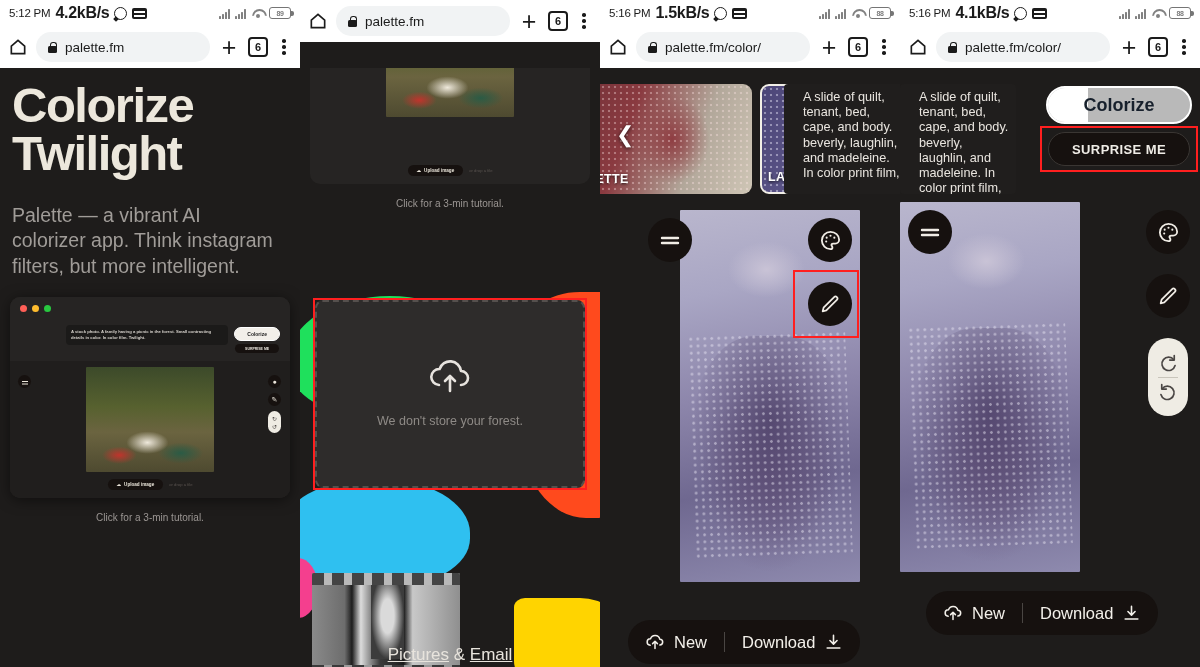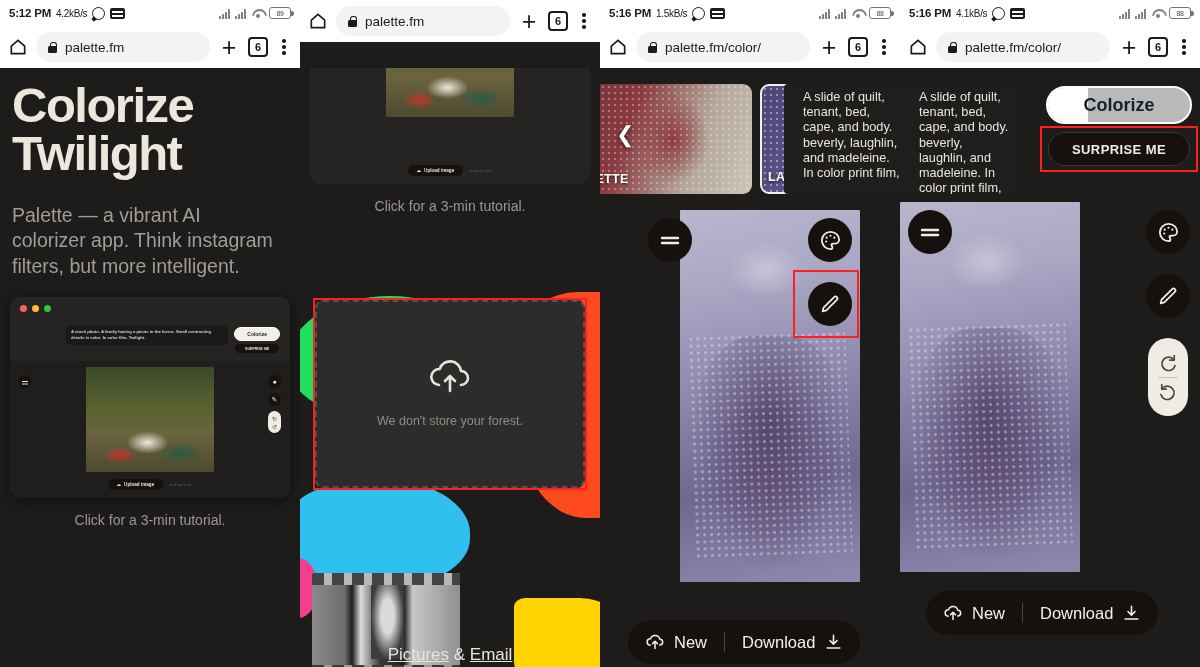--- a/index.html
+++ b/index.html
@@ -6,22 +6,22 @@
   html,body { width:1200px; height:667px; overflow:hidden; background:#000; }
   body { font-family:"Liberation Sans", sans-serif; }
 
   .screens { display:flex; width:1200px; height:667px; }
   .panel { width:300px; height:667px; position:relative; overflow:hidden; background:#1e1c1b; }
 
   
   .statusbar{height:26px;background:#fff;color:#1b1b1b;display:flex;align-items:center;
     padding:0 9px;font-size:11.5px;font-weight:700;position:relative;}
   .sb-left{display:flex;align-items:center;gap:5px;}
-  .sb-time{font-size:11.5px;font-weight:700;letter-spacing:-.2px;}
-  .sb-net{font-size:10px;font-weight:400;letter-spacing:-.3px;}
+  .sb-time{font-size:11.5px;font-weight:400;letter-spacing:-.2px;}
+  .sb-net{font-size:16px;font-weight:700;letter-spacing:-.3px;}
   .sb-wa{width:13px;height:13px;border:1.6px solid #1b1b1b;border-radius:50%;position:relative;display:inline-block;}
   .sb-wa:after{content:"";position:absolute;width:4px;height:4px;background:#1b1b1b;
     left:-1px;bottom:-2px;transform:rotate(45deg);}
   .sb-kb{width:15px;height:11px;background:#1b1b1b;border-radius:2px;position:relative;}
   .sb-kb:after{content:"";position:absolute;left:2px;top:3px;width:11px;height:2px;background:#fff;box-shadow:0 4px 0 #fff;}
   .sb-right{margin-left:auto;display:flex;align-items:center;gap:5px;}
   .bars{display:flex;align-items:flex-end;gap:1px;height:11px;opacity:.55;}
   .bars i{width:2px;background:#1b1b1b;display:block;border-radius:.5px;}
   .bars i:nth-child(1){height:3px}.bars i:nth-child(2){height:5px}
   .bars i:nth-child(3){height:7px}.bars i:nth-child(4){height:10px}
@@ -81,21 +81,21 @@
   .mock-left i{width:6px;height:1px;background:#ece7dc;box-shadow:0 2.5px 0 #ece7dc;display:block;}
   .mock-right{position:absolute;right:9px;top:14px;display:flex;flex-direction:column;gap:5px;align-items:center;}
   .mrbtn{width:13px;height:13px;border-radius:50%;background:#16110f;display:flex;align-items:center;
     justify-content:center;color:#ece7dc;font-size:7px;}
   .mrpill{width:13px;height:22px;border-radius:7px;background:#efece4;display:flex;flex-direction:column;
     align-items:center;justify-content:center;gap:1px;color:#4a4644;font-size:6px;}
   .mock-upload{display:flex;align-items:center;justify-content:center;gap:6px;padding-top:7px;}
   .mock-upl-btn{background:#16110f;color:#ece7dc;border-radius:8px;font-size:4.6px;font-weight:700;
     padding:3px 9px;display:flex;align-items:center;gap:3px;}
   .mock-upl-hint{font-size:4.2px;color:#59534f;}
-  .tutorial{text-align:center;color:#9b9693;font-size:14px;margin-top:14px;}
+  .tutorial{text-align:center;color:#9b9693;font-size:10px;margin-top:14px;}
 
   
   .p2-mock{margin:0 10px;background:#262423;border-radius:0 0 10px 10px;padding-bottom:8px;position:relative;}
   .blobs{position:absolute;left:0;top:290px;width:300px;height:360px;}
   .blob{position:absolute;border-radius:50%;}
   .dz-title{font-size:24px;color:#e4e0db;font-weight:400;text-align:center;line-height:1.22;padding:0 26px;}
   .dz-sub{font-size:12.5px;color:#8e8a86;margin-top:14px;}
   .redbox{position:absolute;border:2px solid #ff1f1f;pointer-events:none;}
   .p2-ex{position:absolute;left:12px;top:505px;width:280px;display:flex;align-items:flex-start;gap:8px;}
   .p2-ex h3{font-size:25px;line-height:1.06;color:#fff;font-weight:700;letter-spacing:-.5px;width:132px;}

